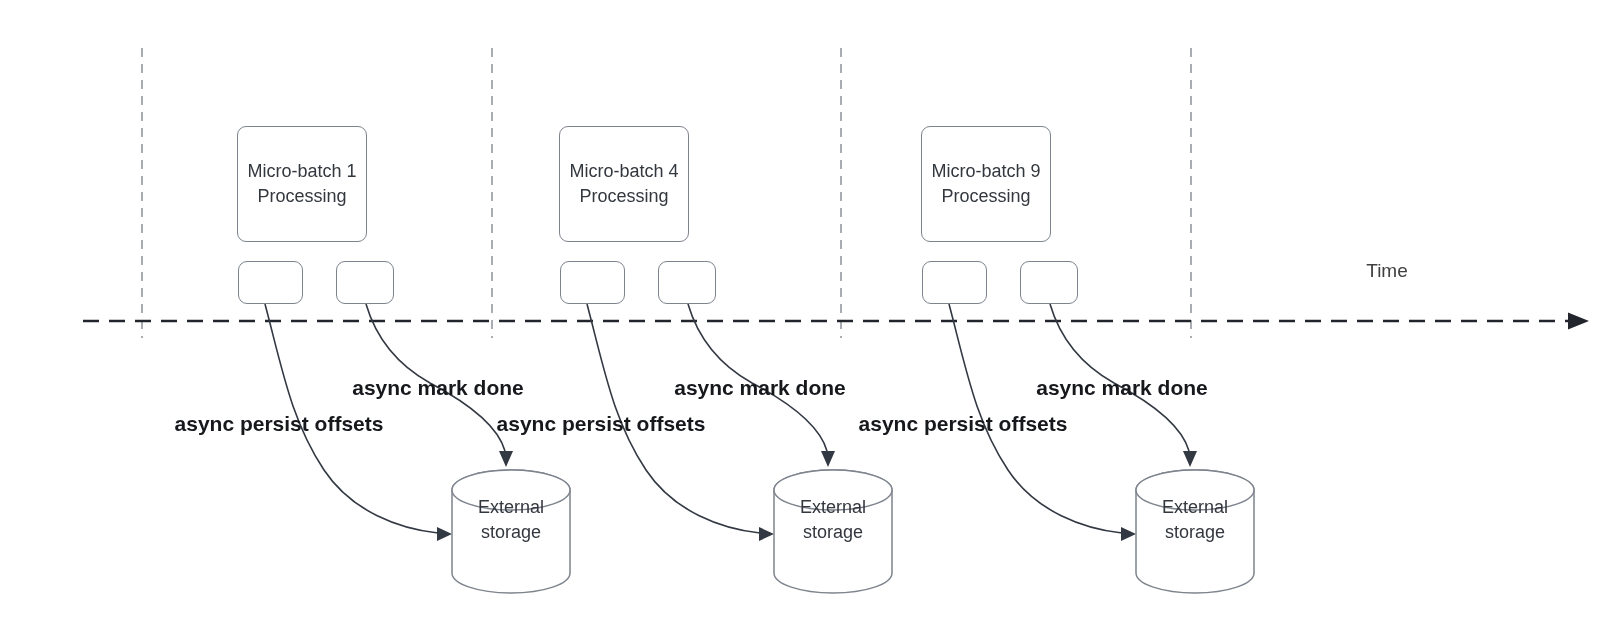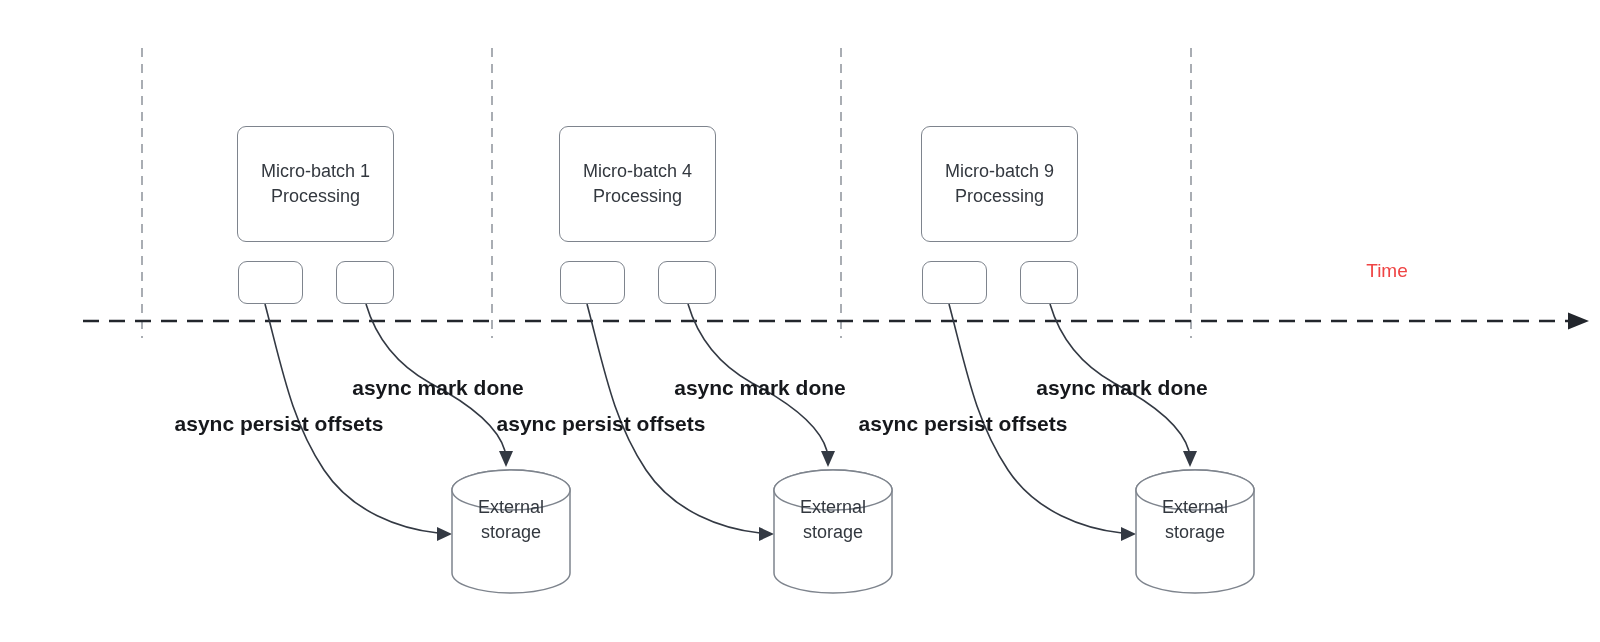--- a/index.html
+++ b/index.html
@@ -54,21 +54,21 @@
   .section {
     position: absolute;
     top: 0;
     width: 0;
     height: 0;
   }
   .main-box {
     position: absolute;
     left: 237px;
     top: 126px;
-    width: 157px;
+    width: 130px;
     height: 116px;
     border: 1.5px solid var(--shape_border, #7e848d);
     border-radius: 9px;
     box-sizing: border-box;
     background: #ffffff;
     display: flex;
     align-items: center;
     justify-content: center;
     text-align: center;
     font-size: 18px;
@@ -107,21 +107,21 @@
     line-height: 1.4;
     color: var(--shape_text, #33383f);
     white-space: pre-line;
   }
   .time-label {
     position: absolute;
     left: 1387px;
     top: 271px;
     transform: translate(-50%, -50%);
     font-size: 19px;
-    color: #ef4444;
+    color: #404040;
     white-space: nowrap;
   }
 </style>
 </head>
 <body>
 
 <div class="canvas">
 
   <svg class="shape-layer" viewBox="0 0 1600 642">
 

